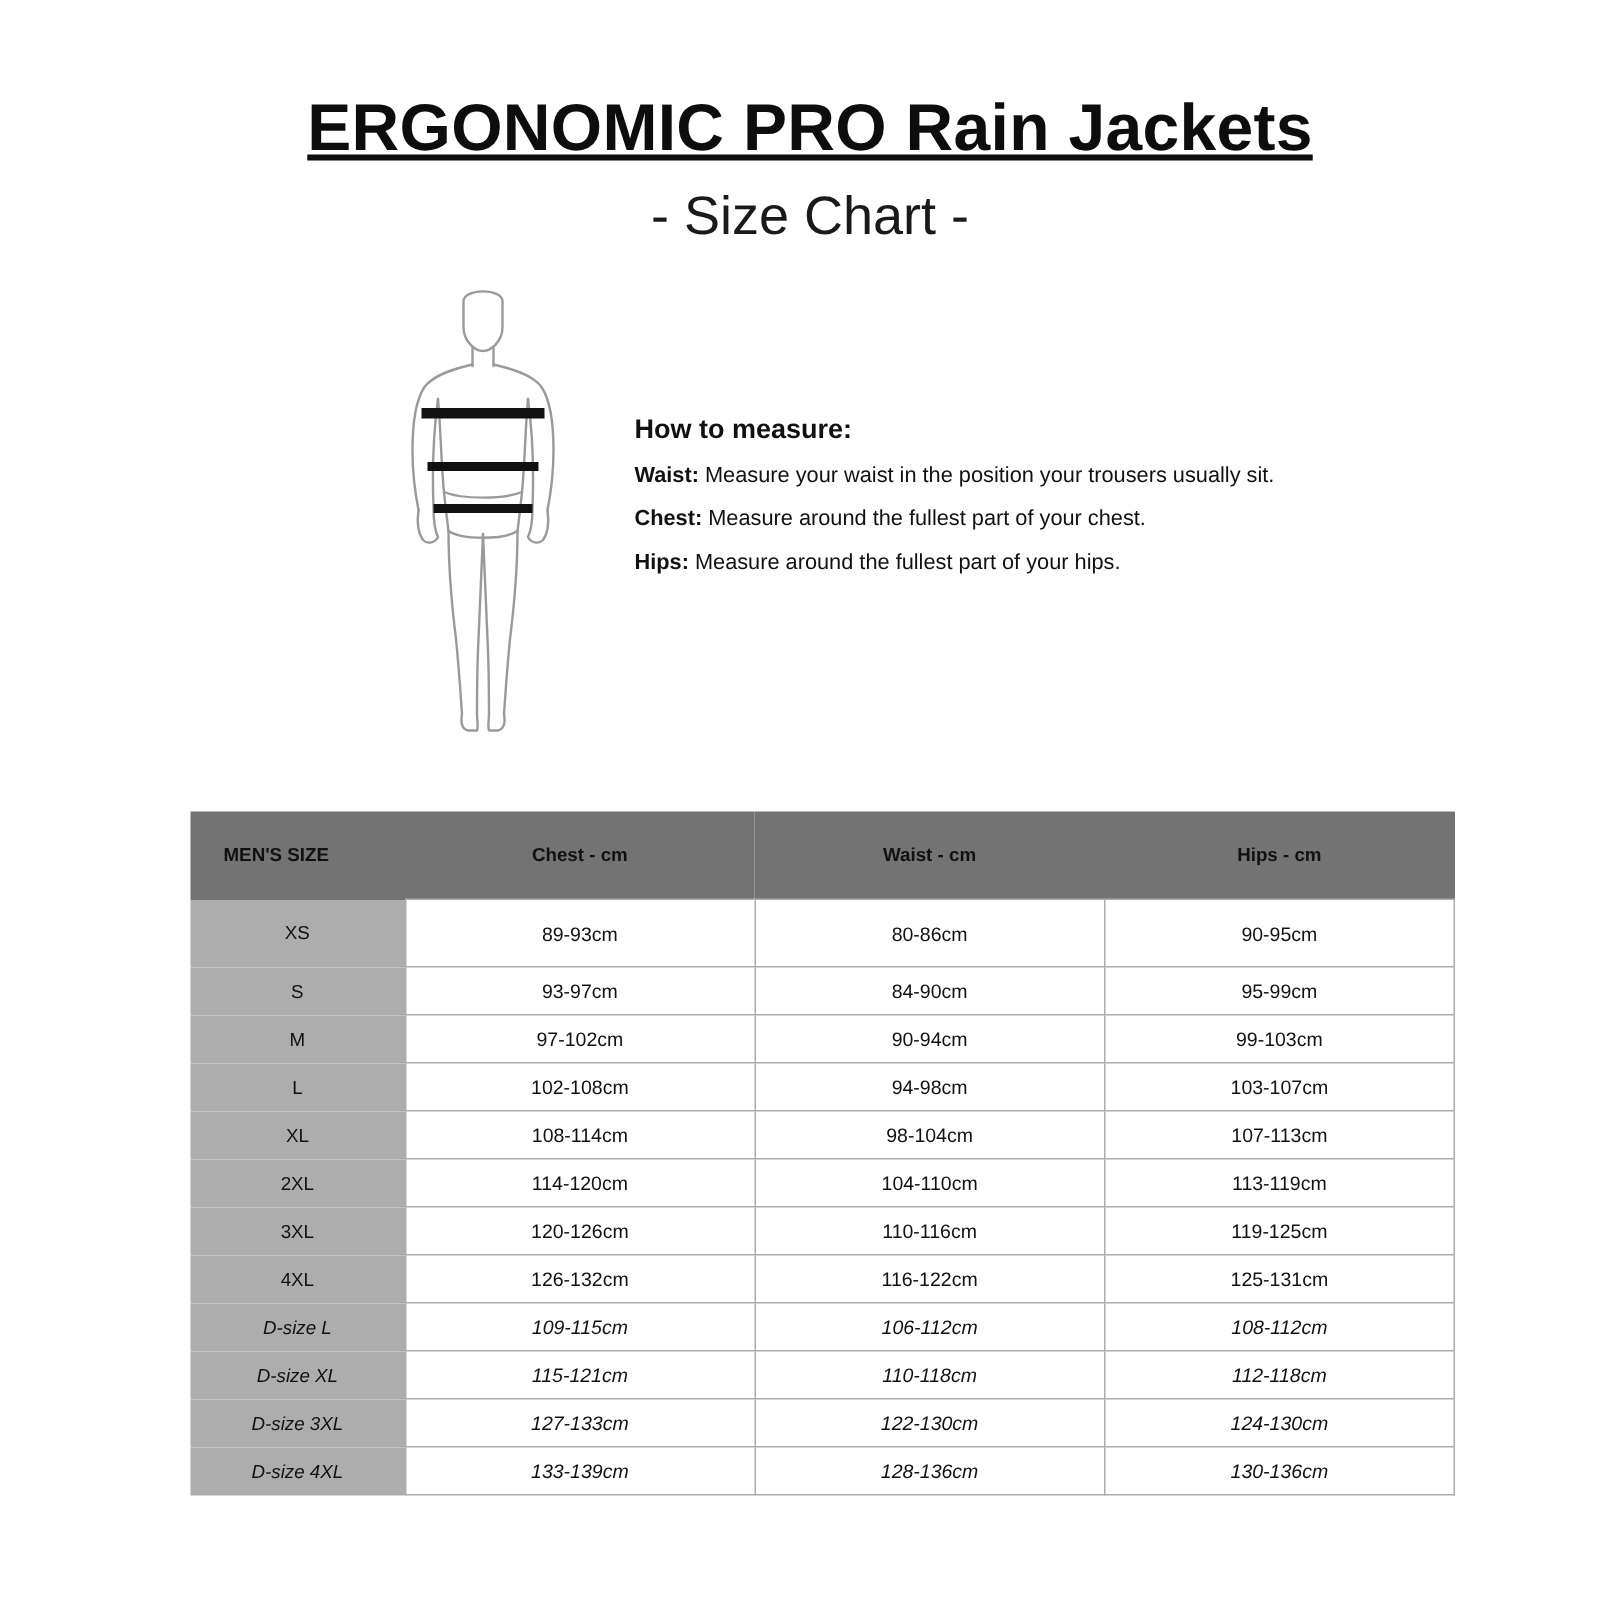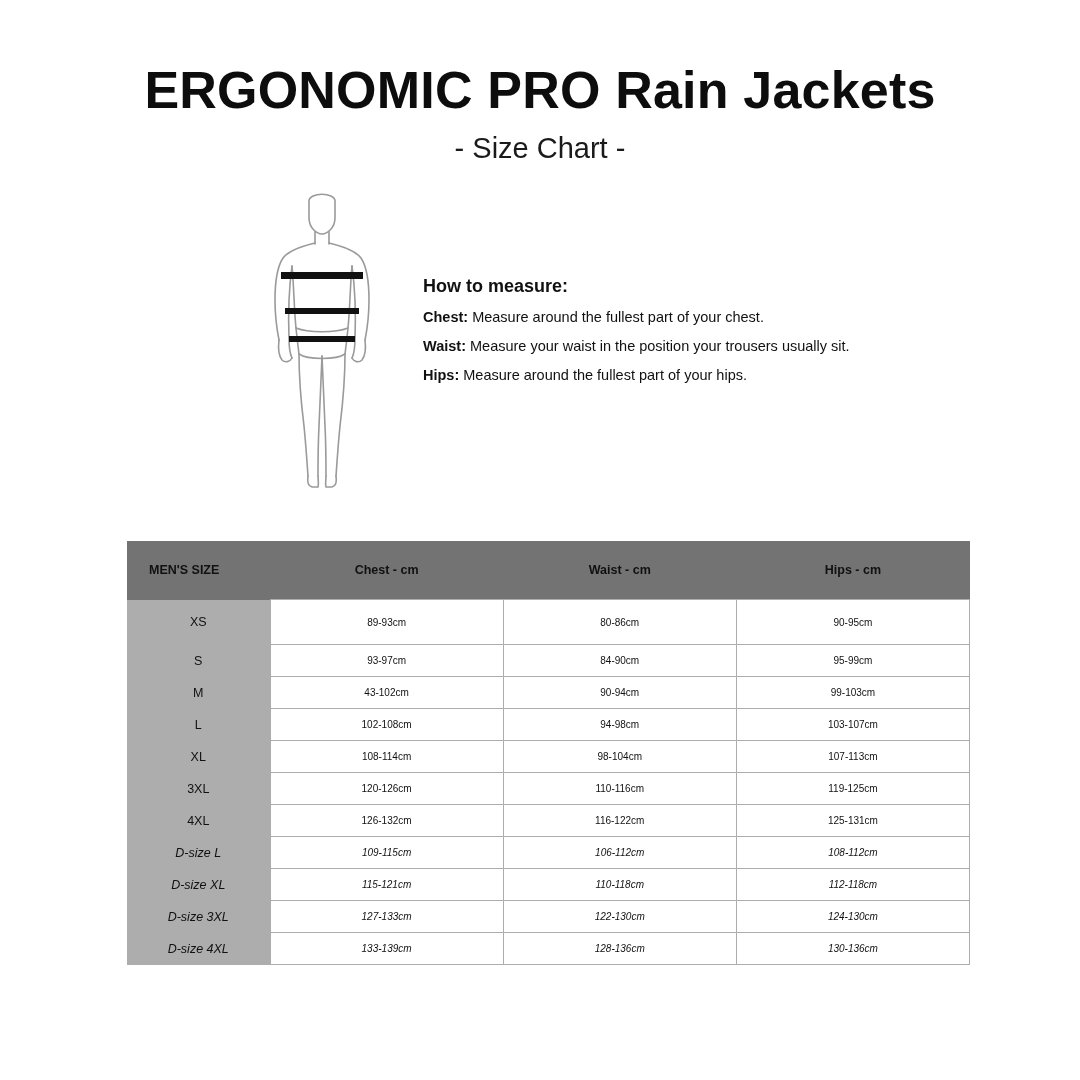--- a/index.html
+++ b/index.html
@@ -15,28 +15,29 @@
     overflow: hidden;
     position: relative;
   }
 
   
   .title-block {
     text-align: center;
     padding-top: 62px;
   }
   .main-title {
-    font-size: 52px;
+    font-size: 44px;
     font-weight: bold;
     letter-spacing: 0.2px;
     line-height: 1.1;
     color: #0d0d0d;
+    text-decoration: underline;
   }
   .sub-title {
-    font-size: 29px;
+    font-size: 36px;
     font-weight: 400;
     line-height: 1.2;
     margin-top: 12px;
     color: #1a1a1a;
   }
 
   
   .measure-section {
     position: relative;
     height: 320px;
@@ -114,21 +115,21 @@
     text-align: center;
     font-size: 12.5px;
     color: #111;
     height: 31px;
     vertical-align: middle;
     width: 121px;
   }
   .val-cell {
     background: #ffffff;
     text-align: center;
-    font-size: 10px;
+    font-size: 13px;
     color: #111;
     height: 31px;
     vertical-align: middle;
     border-bottom: 1px solid #adadad;
     border-right: 1px solid #adadad;
   }
   tr.row-first .val-cell {
     border-top: 1px solid #adadad;
     height: 44px;
   }
@@ -189,25 +190,25 @@
       <rect x="29" y="84" width="82" height="7" fill="#111111"></rect>
       <rect x="33" y="120" width="74" height="6" fill="#111111"></rect>
       <rect x="37" y="148" width="66" height="6" fill="#111111"></rect>
     </svg>
   </div>
 
   <div class="howto">
     <div class="howto-title">How to measure:</div>
 
     <div class="howto-line">
+      <b>Waist:</b><span> Measure your waist in the position your trousers usually sit.</span>
+    </div>
+
+    <div class="howto-line">
       <b>Chest:</b><span> Measure around the fullest part of your chest.</span>
-    </div>
-
-    <div class="howto-line">
-      <b>Waist:</b><span> Measure your waist in the position your trousers usually sit.</span>
     </div>
 
     <div class="howto-line">
       <b>Hips:</b><span> Measure around the fullest part of your hips.</span>
     </div>
   </div>
 </div>
 
 <div class="table-zone">
   <table class="size-chart">
@@ -227,35 +228,41 @@
         <td class="val-cell">90-95cm</td>
       </tr>
       <tr>
         <td class="size-cell">S</td>
         <td class="val-cell first-val">93-97cm</td>
         <td class="val-cell">84-90cm</td>
         <td class="val-cell">95-99cm</td>
       </tr>
       <tr>
         <td class="size-cell">M</td>
-        <td class="val-cell first-val">43-102cm</td>
+        <td class="val-cell first-val">97-102cm</td>
         <td class="val-cell">90-94cm</td>
         <td class="val-cell">99-103cm</td>
       </tr>
       <tr>
         <td class="size-cell">L</td>
         <td class="val-cell first-val">102-108cm</td>
         <td class="val-cell">94-98cm</td>
         <td class="val-cell">103-107cm</td>
       </tr>
       <tr>
         <td class="size-cell">XL</td>
         <td class="val-cell first-val">108-114cm</td>
         <td class="val-cell">98-104cm</td>
         <td class="val-cell">107-113cm</td>
+      </tr>
+      <tr>
+        <td class="size-cell">2XL</td>
+        <td class="val-cell first-val">114-120cm</td>
+        <td class="val-cell">104-110cm</td>
+        <td class="val-cell">113-119cm</td>
       </tr>
       <tr>
         <td class="size-cell">3XL</td>
         <td class="val-cell first-val">120-126cm</td>
         <td class="val-cell">110-116cm</td>
         <td class="val-cell">119-125cm</td>
       </tr>
       <tr>
         <td class="size-cell">4XL</td>
         <td class="val-cell first-val">126-132cm</td>

